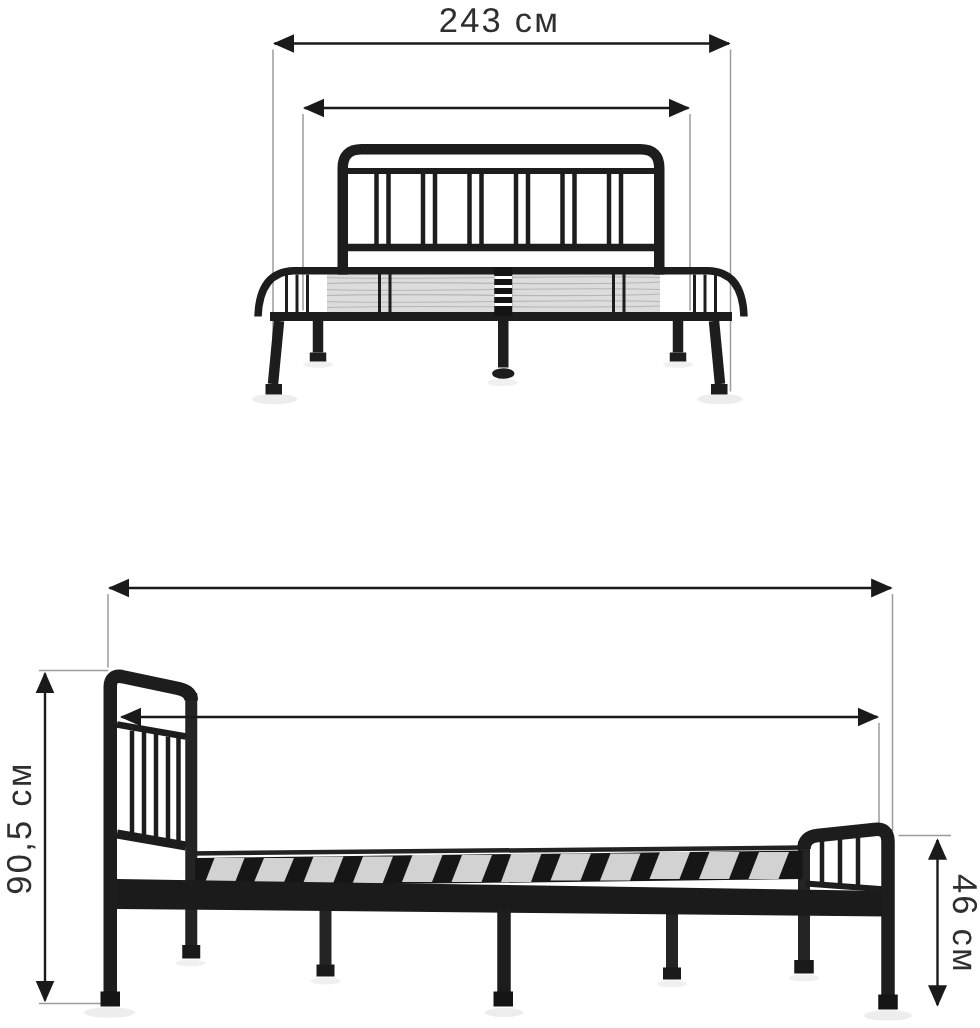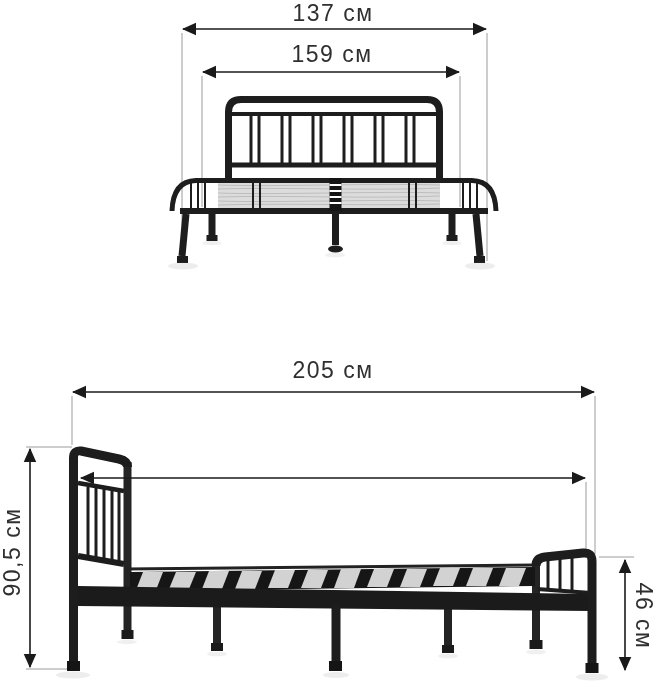--- a/index.html
+++ b/index.html
@@ -221,19 +221,17 @@
     </g>
 
     <g stroke="#1a1a1a" stroke-width="1.6">
       <line x1="73" y1="392" x2="594" y2="392" marker-start="url(#ah2)" marker-end="url(#ah2)"></line>
       <line x1="81" y1="478" x2="585" y2="478" marker-start="url(#ah2)" marker-end="url(#ah2)"></line>
       <line x1="30" y1="449" x2="30" y2="667" marker-start="url(#ah2)" marker-end="url(#ah2)"></line>
       <line x1="625" y1="560" x2="625" y2="670" marker-start="url(#ah2)" marker-end="url(#ah2)"></line>
     </g>
   </svg>
 
-  <div class="dim-label" id="lbl-front-outer">137 см</div>
-  <div class="dim-label" id="lbl-front-inner">159 см</div>
-  <div class="dim-label" id="lbl-side-outer">205 см</div>
+  <div class="dim-label" id="lbl-front-outer">243 см</div>
   <div class="dim-label" id="lbl-head-height">90,5 см</div>
   <div class="dim-label" id="lbl-foot-height">46 см</div>
 
 </div>
 
 </body></html>

